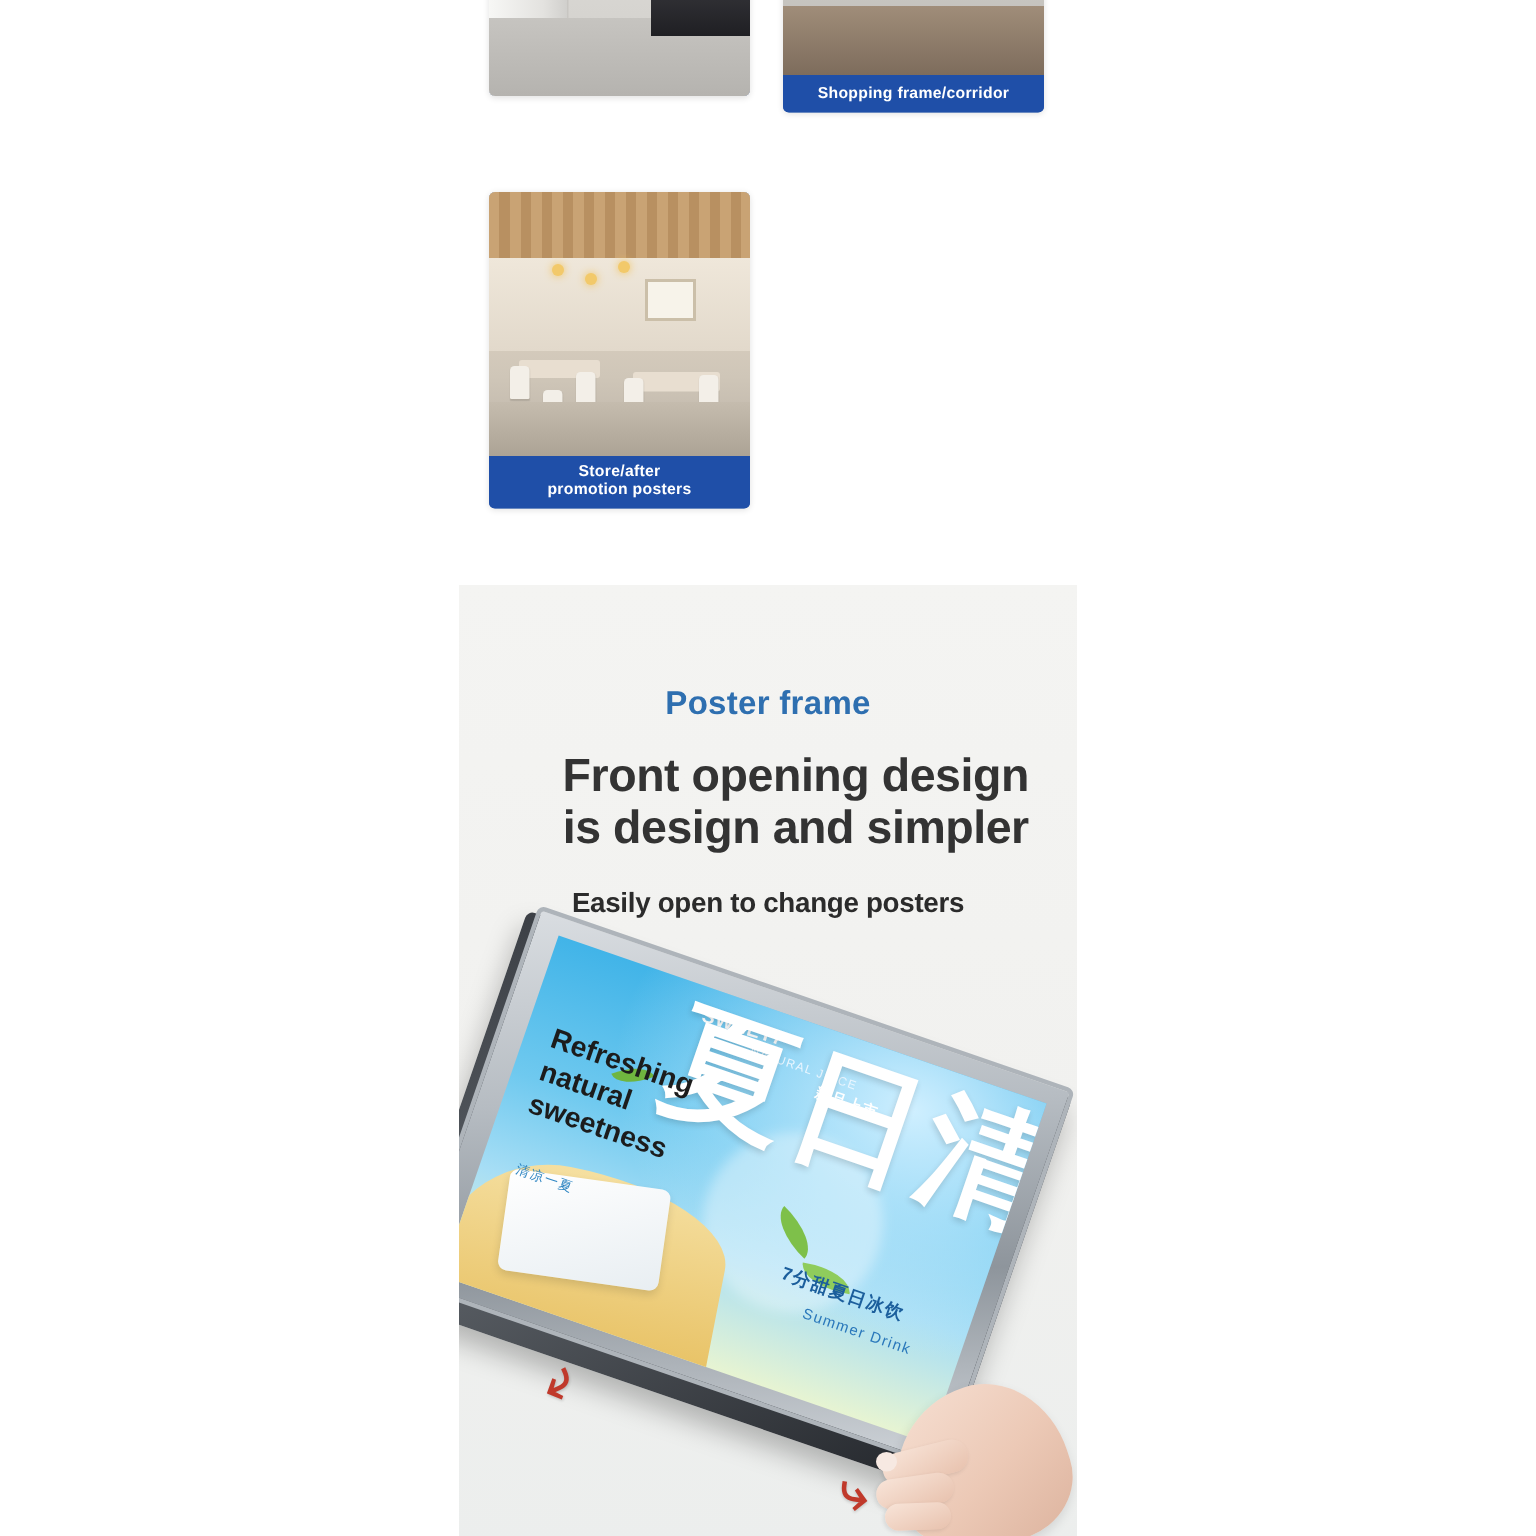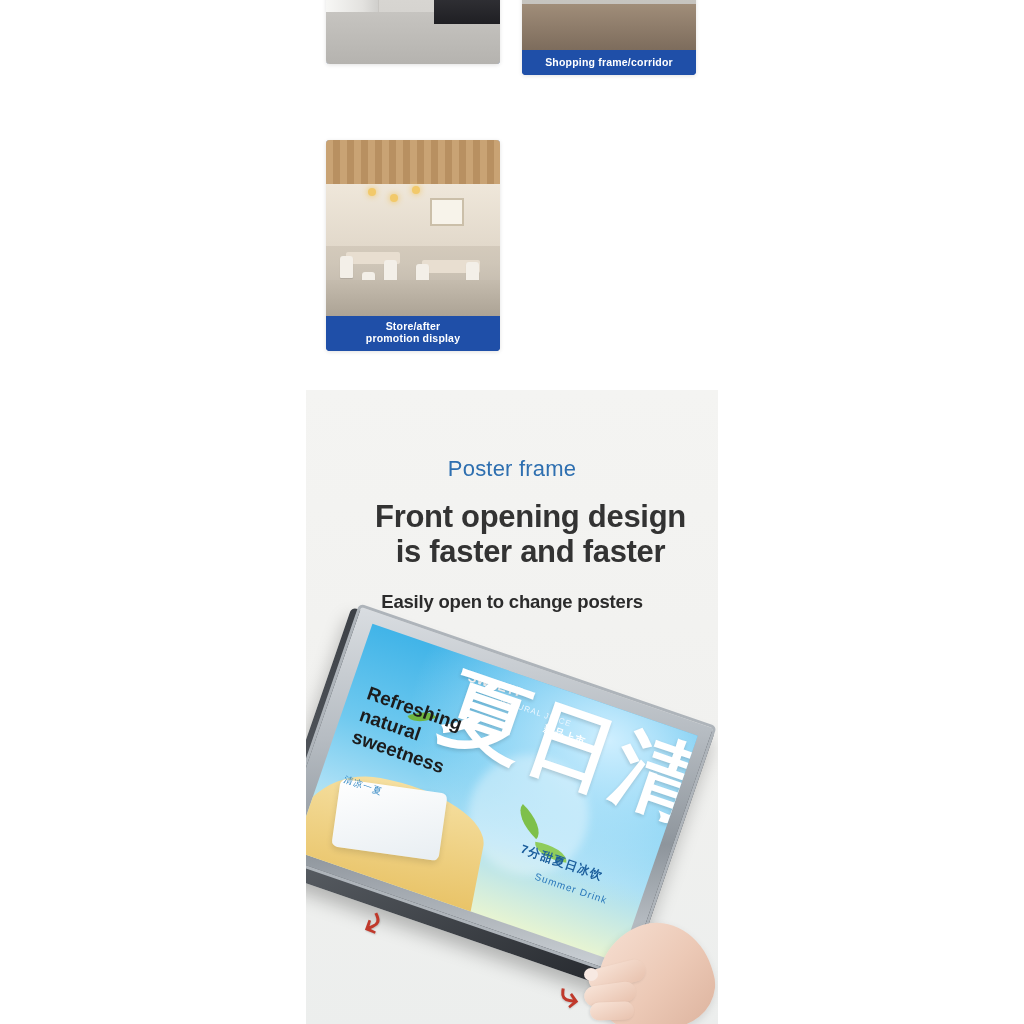--- a/index.html
+++ b/index.html
@@ -34,21 +34,21 @@
   .scene-card {
     position: absolute;
     width: 174px;
     border-radius: 4px;
     overflow: hidden;
     box-shadow: 0 1px 4px rgba(0,0,0,0.12);
     background: #1d4ea8;
   }
   .scene-card.c1 { left: 20px;  top: 0px; }
   .scene-card.c2 { left: 216px; top: -14px; }
-  .scene-card.c3 { left: 20px;  top: 252px; }
+  .scene-card.c3 { left: 20px;  top: 240px; }
   .scene-card.c4 { left: 216px; top: 240px; }
 
   .scene-photo {
     width: 174px;
     height: 176px;
     position: relative;
     overflow: hidden;
     background: #cfd3d6;
   }
   .scene-caption {
@@ -198,21 +198,21 @@
     width: 412px;
     height: 640px;
     background: linear-gradient(180deg,#f4f4f2 0%, #f1f1ef 55%, #eceeed 100%);
     overflow: hidden;
   }
   .eyebrow {
     margin-top: 66px;
     text-align: center;
     color: #2e6fb0;
     font-size: 22px;
-    font-weight: normal;
+    font-weight: bold;
     letter-spacing: .2px;
   }
   .headline {
     margin-top: 18px;
     text-align: center;
     color: #333333;
     font-size: 31px;
     font-weight: bold;
     line-height: 1.12;
     letter-spacing: -0.3px;
@@ -447,34 +447,34 @@
         <div class="tbl t2"></div>
         <div class="ch a"></div>
         <div class="ch b"></div>
         <div class="ch c"></div>
         <div class="ch d"></div>
         <div class="ch e"></div>
         <div class="fl"></div>
       </div>
       <div class="scene-caption two-line">
         <div>Store/after</div>
-        <div>promotion display</div>
+        <div>promotion posters</div>
       </div>
     </div>
 
 
   </div>
 
   <div class="poster-section">
 
     <div class="eyebrow">Poster frame</div>
 
     <div class="headline">
       <div>Front opening design</div>
-      <div>is faster and faster</div>
+      <div>is design and simpler</div>
     </div>
 
     <div class="subhead">Easily open to change posters</div>
 
     <div class="hero">
 
       <div class="frame-wrap">
         <div class="frame-back"></div>
         <div class="frame-lid">
           <div class="poster-img">

